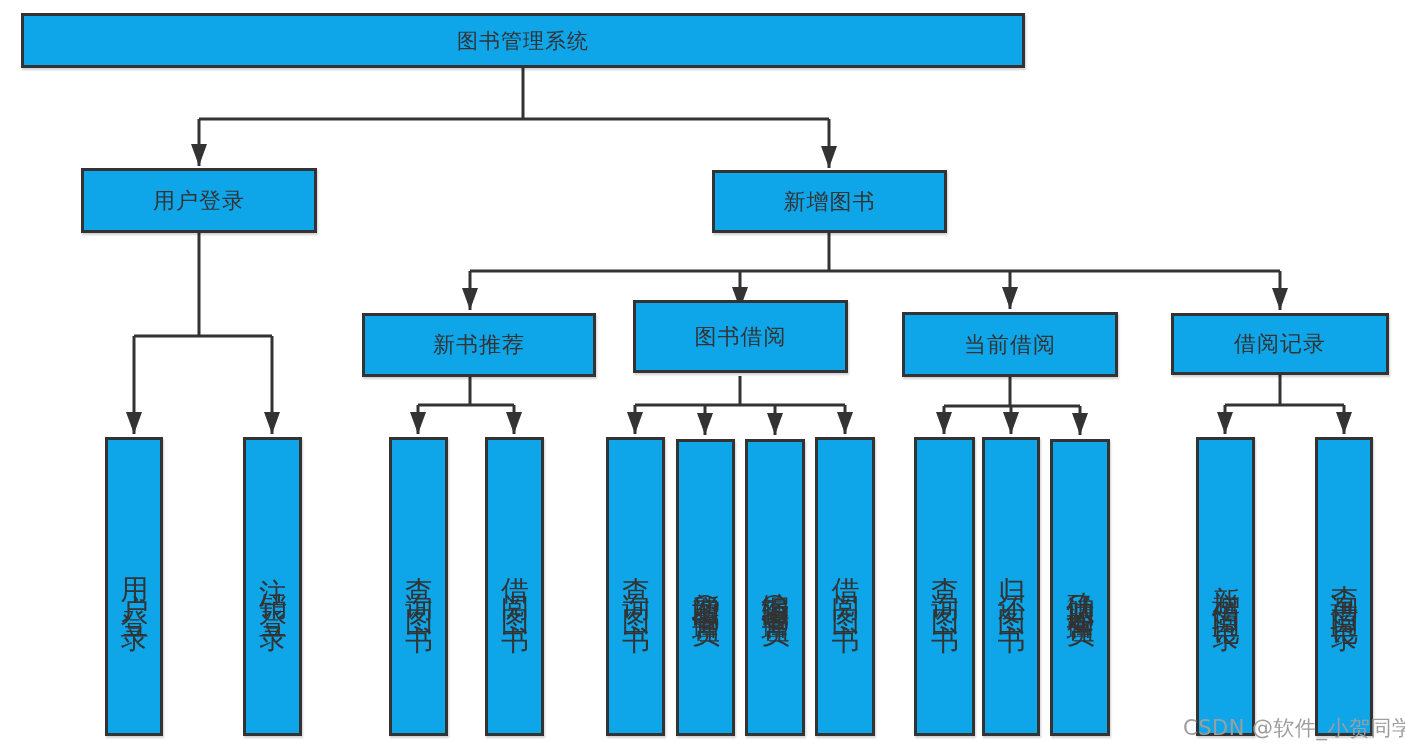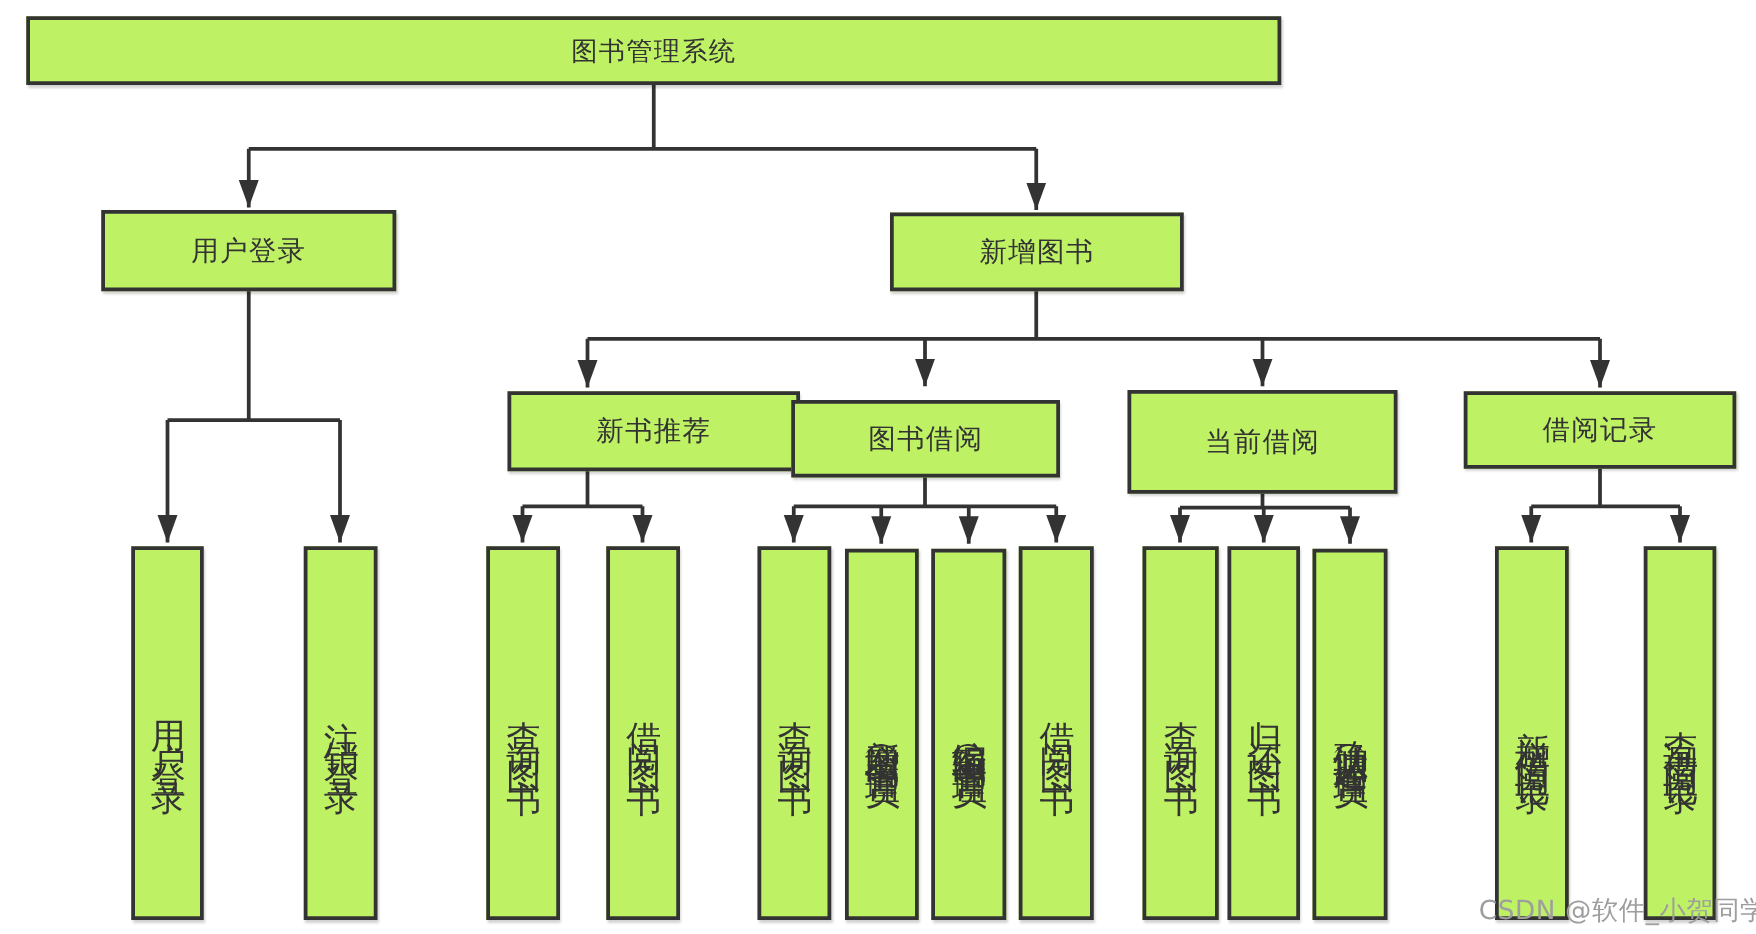--- a/index.html
+++ b/index.html
@@ -20,21 +20,21 @@
     left: 0;
     top: 0;
     width: 1405px;
     height: 747px;
     z-index: 1;
   }
   .node {
     position: absolute;
     box-sizing: border-box;
     border: 3px solid #333333;
-    background: #bef264;
+    background: #0ea5e9;
     color: #333333;
     display: flex;
     align-items: center;
     justify-content: center;
     z-index: 2;
     box-shadow: 1px 2px 2px rgba(0,0,0,0.18);
   }
   .h-node {
     font-size: 22px;
     letter-spacing: 1px;
@@ -117,23 +117,23 @@
       <line x1="1225" y1="405" x2="1225" y2="434" marker-end="url(#arrow)"></line>
       <line x1="1344" y1="405" x2="1344" y2="434" marker-end="url(#arrow)"></line>
     </g>
   </svg>
 
   <div class="node h-node root-node" style="left:21px; top:13px; width:1004px; height:55px;">图书管理系统</div>
 
   <div class="node h-node" style="left:81px; top:168px; width:236px; height:65px;">用户登录</div>
   <div class="node h-node" style="left:712px; top:170px; width:235px; height:63px;">新增图书</div>
 
-  <div class="node h-node" style="left:362px; top:313px; width:234px; height:64px;margin-left:44px;">新书推荐</div>
-  <div class="node h-node" style="left:633px; top:320px; width:215px; height:62px;font-family:Liberation Mono, monospace;">图书借阅</div>
-  <div class="node h-node" style="left:902px; top:312px; width:216px; height:83px;">当前借阅</div>
+  <div class="node h-node" style="left:362px; top:313px; width:234px; height:64px;">新书推荐</div>
+  <div class="node h-node" style="left:633px; top:300px; width:215px; height:73px;font-family:Liberation Mono, monospace;">图书借阅</div>
+  <div class="node h-node" style="left:902px; top:312px; width:216px; height:65px;">当前借阅</div>
   <div class="node h-node" style="left:1171px; top:313px; width:218px; height:62px;">借阅记录</div>
 
   <div class="node leaf gap-lg" style="left:105px; top:437px; width:58px; height:299px;">
     <span>用户登录</span>
   </div>
   <div class="node leaf gap-lg" style="left:243px; top:437px; width:59px; height:299px;">
     <span>注销登录</span>
   </div>
 
   <div class="node leaf gap-lg" style="left:389px; top:437px; width:59px; height:299px;">

